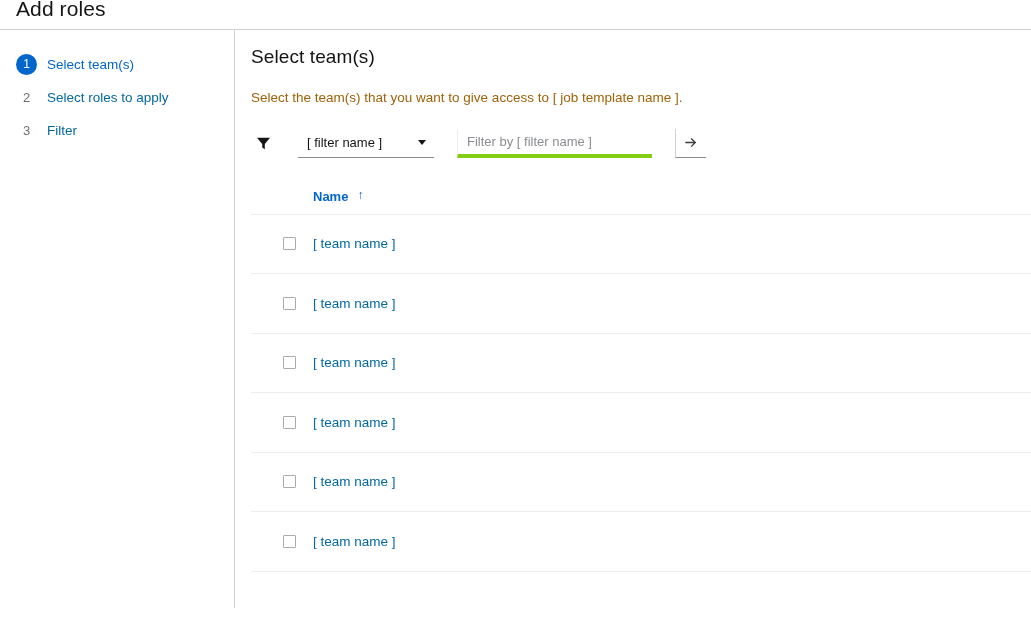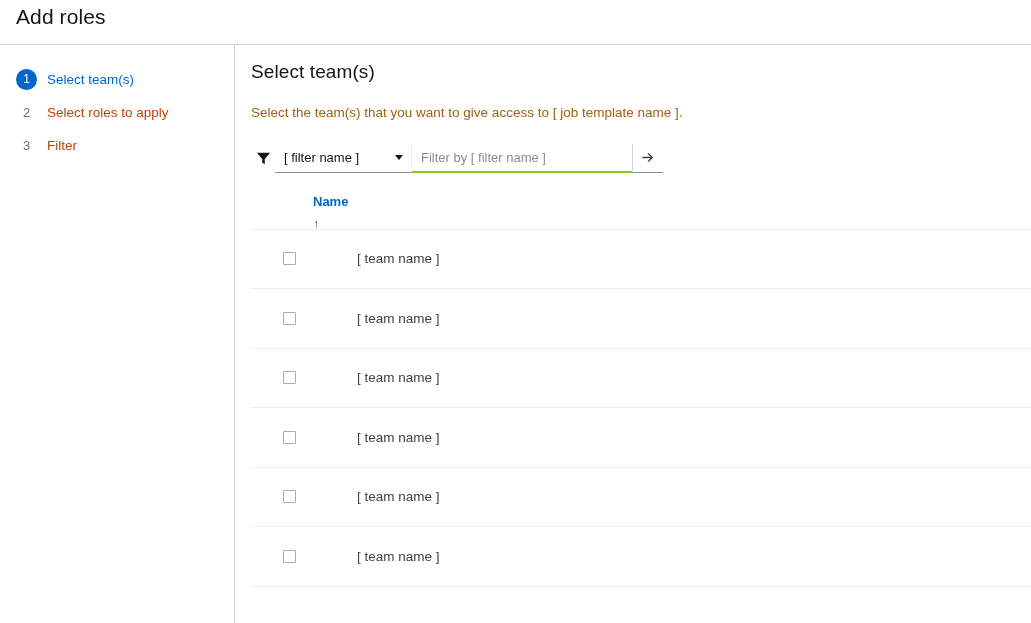--- a/index.html
+++ b/index.html
@@ -8,21 +8,21 @@
     width: 1031px;
     height: 623px;
     background: #ffffff;
     font-family: "Liberation Sans", sans-serif;
     color: #151515;
     overflow: hidden;
   }
 
   
   .wizard-header {
-    height: 45px;
+    height: 30px;
     border-bottom: 1px solid #d2d2d2;
     display: flex;
     align-items: center;
     padding: 0 0 12px 16px;
   }
   .wizard-title {
     font-size: 21px;
     font-weight: 400;
     line-height: 1;
     color: #151515;
@@ -60,21 +60,21 @@
     margin-right: 10px;
   }
   .step-num.active {
     background: #06c;
     color: #ffffff;
     border-radius: 50%;
     height: 21px;
     line-height: 21px;
     font-size: 12px;
   }
-  .step-label { color: #c2410c; }
+  .step-label { color: #0369a1; }
   .step-label.active { color: #06c; }
 
   
   .wizard-main {
     flex: 1 1 auto;
     padding: 16px 3px 0 16px;
     min-width: 0;
   }
   .content-title {
     font-size: 19px;
@@ -91,20 +91,21 @@
     margin-bottom: 21px;
   }
 
   
   .toolbar {
     display: flex;
     align-items: stretch;
     height: 29px;
     margin-bottom: 35px;
     width: 412px;
+    gap: 23px;
   }
   .funnel-icon {
     width: 24px;
     flex: 0 0 24px;
     display: flex;
     align-items: center;
     justify-content: center;
     color: #151515;
   }
   .filter-select {
@@ -121,21 +122,21 @@
   }
   .caret {
     width: 0; height: 0;
     border-left: 4px solid transparent;
     border-right: 4px solid transparent;
     border-top: 5px solid #151515;
   }
   .filter-input {
     flex: 1 1 auto;
     border: none;
-    border-bottom: 2px solid #84cc16;
+    border-bottom: 4px solid #84cc16;
     border-left: 1px solid #ededed;
     font-size: 13px;
     font-family: "Liberation Sans", sans-serif;
     color: #151515;
     padding: 0 9px;
     background: #fff;
     outline: none;
   }
   .filter-input::placeholder { color: #8a8d90; opacity: 1; }
   .search-btn {
@@ -169,40 +170,39 @@
     padding-left: 32px;
   }
   .th-name {
     display: flex;
     align-items: flex-start;
     gap: 9px;
     font-size: 13px;
     font-weight: 700;
     color: #06c;
     cursor: pointer;
-    flex-direction: column;
   }
   .sort-arrow { font-size: 12px; color: #06c; line-height: 1; }
 
   .tr-row {
     display: flex;
     align-items: center;
     height: 59.5px;
     border-bottom: 1px solid #ededed;
   }
   .row-check {
     width: 13px;
     height: 13px;
     border: 1px solid #aaabac;
     background: #fff;
     border-radius: 1px;
     cursor: pointer;
     display: block;
   }
-  .cell-name { font-size: 13.5px; color: #404040; margin-left: 44px; }
+  .cell-name { font-size: 13.5px; color: #0369a1; }
 </style>
 </head>
 <body>
 
 <div class="wizard-header">
   <h1 class="wizard-title">Add roles</h1>
 </div>
 
 <div class="wizard-body">
 

